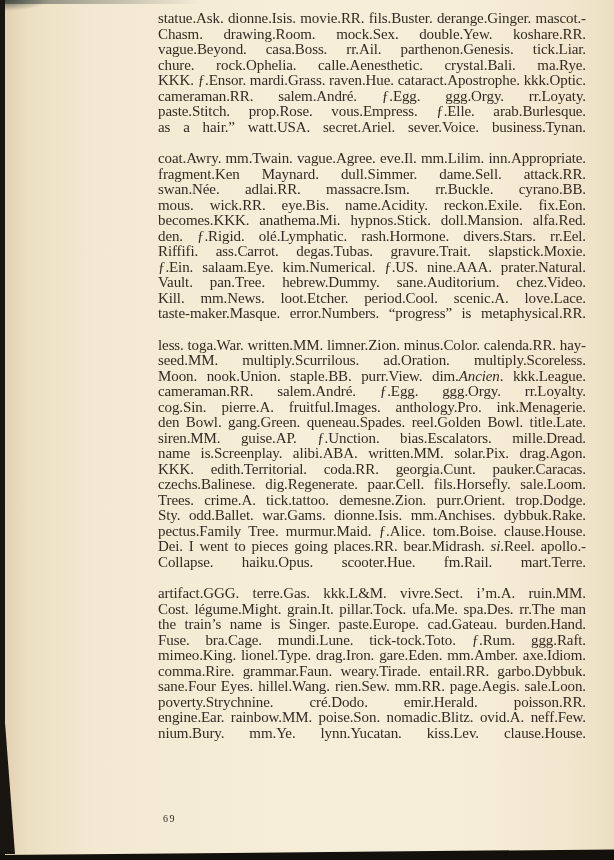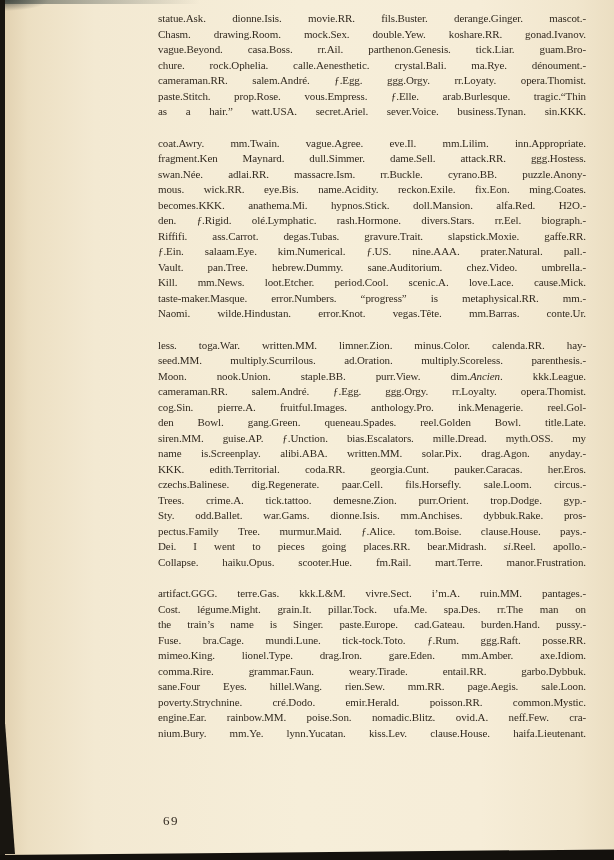--- a/index.html
+++ b/index.html
@@ -51,73 +51,73 @@
     width: 200px; height: 4px;
     background: linear-gradient(90deg, rgba(30,45,45,0.55), rgba(30,45,45,0));
   }
   
   .text-block {
     position: absolute;
     left: 158px;
     top: 11px;
     width: 428px;
     color: #332b21;
-    font-size: 11px;
+    font-size: 15px;
     line-height: 15.5px;
     letter-spacing: -0.1px;
   }
   .para {
     margin: 0 0 16px 0;
   }
   .para:last-child { margin-bottom: 4px; }
   .line {
     height: 15.5px;
     overflow: hidden;
     text-align: justify;
     text-align-last: justify;
   }
   .line em { font-style: italic; }
   .page-number {
     position: absolute;
     left: 163px;
     top: 813px;
-    font-size: 13px;
+    font-size: 10px;
     letter-spacing: 1.5px;
     color: #332b21;
   }
 </style>
 </head>
 <body>
 
 <div class="page">
   <div class="edge-top-shadow"></div>
 
   <div class="text-block">
       <div class="para">
         <div class="line"><span>statue.Ask. dionne.Isis. movie.RR. fils.Buster. derange.Ginger. mascot.-</span></div>
         <div class="line"><span>Chasm. drawing.Room. mock.Sex. double.Yew. koshare.RR. gonad.Ivanov.</span></div>
         <div class="line"><span>vague.Beyond. casa.Boss. rr.Ail. parthenon.Genesis. tick.Liar. guam.Bro-</span></div>
         <div class="line"><span>chure. rock.Ophelia. calle.Aenesthetic. crystal.Bali. ma.Rye. dénoument.-</span></div>
+        <div class="line"><span>KKK. ƒ.Ensor. mardi.Grass. raven.Hue. cataract.Apostrophe. kkk.Optic.</span></div>
         <div class="line"><span>cameraman.RR. salem.André. ƒ.Egg. ggg.Orgy. rr.Loyaty. opera.Thomist.</span></div>
         <div class="line"><span>paste.Stitch. prop.Rose. vous.Empress. ƒ.Elle. arab.Burlesque. tragic.“Thin</span></div>
         <div class="line"><span>as a hair.” watt.USA. secret.Ariel. sever.Voice. business.Tynan. sin.KKK.</span></div>
       </div>
       <div class="para">
         <div class="line"><span>coat.Awry. mm.Twain. vague.Agree. eve.Il. mm.Lilim. inn.Appropriate.</span></div>
         <div class="line"><span>fragment.Ken Maynard. dull.Simmer. dame.Sell. attack.RR. ggg.Hostess.</span></div>
         <div class="line"><span>swan.Née. adlai.RR. massacre.Ism. rr.Buckle. cyrano.BB. puzzle.Anony-</span></div>
         <div class="line"><span>mous. wick.RR. eye.Bis. name.Acidity. reckon.Exile. fix.Eon. ming.Coates.</span></div>
         <div class="line"><span>becomes.KKK. anathema.Mi. hypnos.Stick. doll.Mansion. alfa.Red. H2O.-</span></div>
         <div class="line"><span>den. ƒ.Rigid. olé.Lymphatic. rash.Hormone. divers.Stars. rr.Eel. biograph.-</span></div>
         <div class="line"><span>Riffifi. ass.Carrot. degas.Tubas. gravure.Trait. slapstick.Moxie. gaffe.RR.</span></div>
         <div class="line"><span>ƒ.Ein. salaam.Eye. kim.Numerical. ƒ.US. nine.AAA. prater.Natural. pall.-</span></div>
         <div class="line"><span>Vault. pan.Tree. hebrew.Dummy. sane.Auditorium. chez.Video. umbrella.-</span></div>
         <div class="line"><span>Kill. mm.News. loot.Etcher. period.Cool. scenic.A. love.Lace. cause.Mick.</span></div>
         <div class="line"><span>taste-maker.Masque. error.Numbers. “progress” is metaphysical.RR. mm.-</span></div>
-        <div class="line"><span>Naomi. wilde.Hindustan. error.Knot. vegas.Tête. mm.Barras. conte.Ur.</span></div>
       </div>
       <div class="para">
         <div class="line"><span>less. toga.War. written.MM. limner.Zion. minus.Color. calenda.RR. hay-</span></div>
         <div class="line"><span>seed.MM. multiply.Scurrilous. ad.Oration. multiply.Scoreless. parenthesis.-</span></div>
         <div class="line"><span>Moon. nook.Union. staple.BB. purr.View. dim.</span><em>Ancien</em><span>. kkk.League.</span></div>
         <div class="line"><span>cameraman.RR. salem.André. ƒ.Egg. ggg.Orgy. rr.Loyalty. opera.Thomist.</span></div>
         <div class="line"><span>cog.Sin. pierre.A. fruitful.Images. anthology.Pro. ink.Menagerie. reel.Gol-</span></div>
         <div class="line"><span>den Bowl. gang.Green. queneau.Spades. reel.Golden Bowl. title.Late.</span></div>
         <div class="line"><span>siren.MM. guise.AP. ƒ.Unction. bias.Escalators. mille.Dread. myth.OSS. my</span></div>
         <div class="line"><span>name is.Screenplay. alibi.ABA. written.MM. solar.Pix. drag.Agon. anyday.-</span></div>

